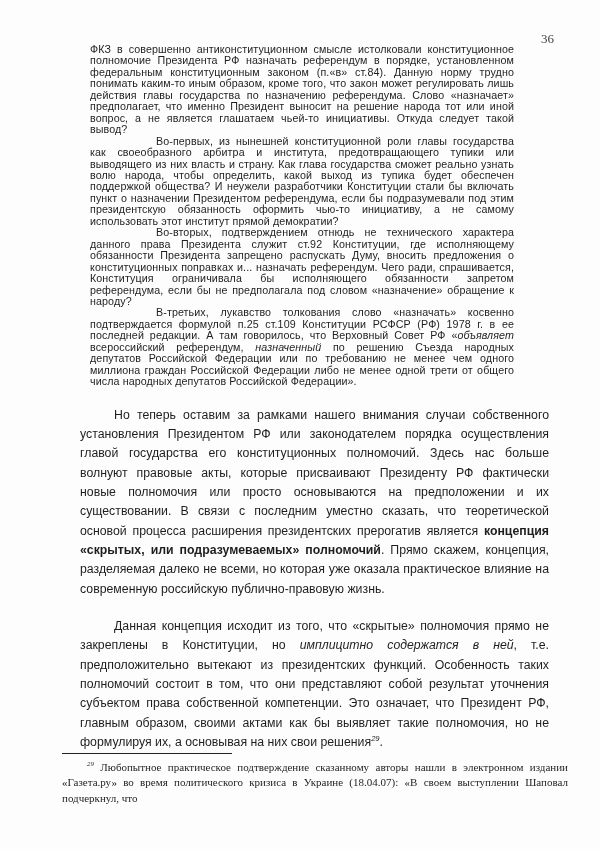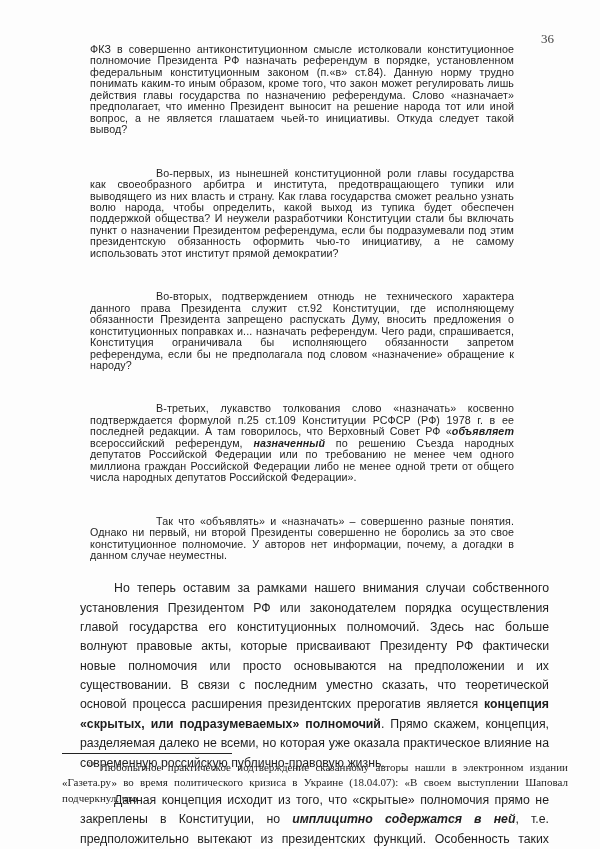--- a/index.html
+++ b/index.html
@@ -30,31 +30,31 @@
   
   .quote-block {
     margin-left: 28px;
     margin-right: 53px;
     font-size: 10.7px;
     line-height: 11.45px;
     text-align: justify;
     letter-spacing: 0.1px;
   }
   .quote-block p { margin: 0; }
-  .quote-block p.indent { text-indent: 66px; margin-top: 32px; }
+  .quote-block p.indent { text-indent: 66px; }
   
   .body-block {
     margin-top: 7px;
     font-size: 12.3px;
     line-height: 19.35px;
     text-align: justify;
   }
   .body-block p { margin: 18px; text-indent: 34px; }
   .b   { font-weight: bold; }
-  .i   { font-style: italic; font-weight: bold; }
+  .i   { font-style: italic; }
   .sup { font-size: 0.62em; vertical-align: super; line-height: 0; font-style: italic; }
   
   .footnote-area {
     position: absolute;
     left: 62px;
     top: 753px;
     width: 506px;
   }
   .footnote-separator {
     width: 170px;
@@ -77,21 +77,20 @@
 <div class="page">
 
   <div class="page-number">36</div>
 
   <div class="content">
     <div class="quote-block">
         <p><span>ФКЗ в совершенно антиконституционном смысле истолковали конституционное полномочие Президента РФ назначать референдум в порядке, установленном федеральным конституционным законом (п.«в» ст.84). Данную норму трудно понимать каким-то иным образом, кроме того, что закон может регулировать лишь действия главы государства по назначению референдума. Слово «назначает» предполагает, что именно Президент выносит на решение народа тот или иной вопрос, а не является глашатаем чьей-то инициативы. Откуда следует такой вывод?</span></p>
         <p class="indent"><span>Во-первых, из нынешней конституционной роли главы государства как своеобразного арбитра и института, предотвращающего тупики или выводящего из них власть и страну. Как глава государства сможет реально узнать волю народа, чтобы определить, какой выход из тупика будет обеспечен поддержкой общества? И неужели разработчики Конституции стали бы включать пункт о назначении Президентом референдума, если бы подразумевали под этим президентскую обязанность оформить чью-то инициативу, а не самому использовать этот институт прямой демократии?</span></p>
         <p class="indent"><span>Во-вторых, подтверждением отнюдь не технического характера данного права Президента служит ст.92 Конституции, где исполняющему обязанности Президента запрещено распускать Думу, вносить предложения о конституционных поправках и... назначать референдум. Чего ради, спрашивается, Конституция ограничивала бы исполняющего обязанности запретом референдума, если бы не предполагала под словом «назначение» обращение к народу?</span></p>
         <p class="indent"><span>В-третьих, лукавство толкования слово «назначать» косвенно подтверждается формулой п.25 ст.109 Конституции РСФСР (РФ) 1978 г. в ее последней редакции. А там говорилось, что Верховный Совет РФ «</span><span class="i">объявляет</span><span> всероссийский референдум, </span><span class="i">назначенный</span><span> по решению Съезда народных депутатов Российской Федерации или по требованию не менее чем одного миллиона граждан Российской Федерации либо не менее одной трети от общего числа народных депутатов Российской Федерации».</span></p>
-        <p class="indent"><span>Так что «объявлять» и «назначать» – совершенно разные понятия. Однако ни первый, ни второй Президенты совершенно не боролись за это свое конституционное полномочие. У авторов нет информации, почему, а догадки в данном случае неуместны.</span></p>
       </div>
 
     <div class="body-block">
         <p class="indent"><span>Но теперь оставим за рамками нашего внимания случаи собственного установления Президентом РФ или законодателем порядка осуществления главой государства его конституционных полномочий. Здесь нас больше волнуют правовые акты, которые присваивают Президенту РФ фактически новые полномочия или просто основываются на предположении и их существовании. В связи с последним уместно сказать, что теоретической основой процесса расширения президентских прерогатив является </span><span class="b">концепция «скрытых, или подразумеваемых» полномочий</span><span>. Прямо скажем, концепция, разделяемая далеко не всеми, но которая уже оказала практическое влияние на современную российскую публично-правовую жизнь.</span></p>
         <p class="indent"><span>Данная концепция исходит из того, что «скрытые» полномочия прямо не закреплены в Конституции, но </span><span class="i">имплицитно содержатся в ней</span><span>, т.е. предположительно вытекают из президентских функций. Особенность таких полномочий состоит в том, что они представляют собой результат уточнения субъектом права собственной компетенции. Это означает, что Президент РФ, главным образом, своими актами как бы выявляет такие полномочия, но не формулируя их, а основывая на них свои решения</span><span class="sup">29</span><span>.</span></p>
       </div>
   </div>
 
   <div class="footnote-area">
     <div class="footnote-separator"></div>

